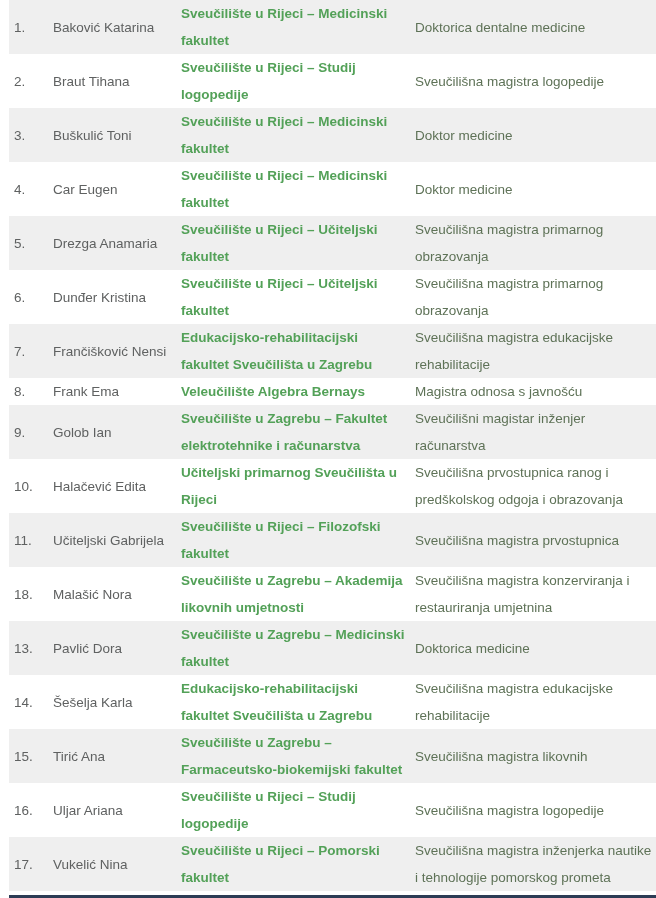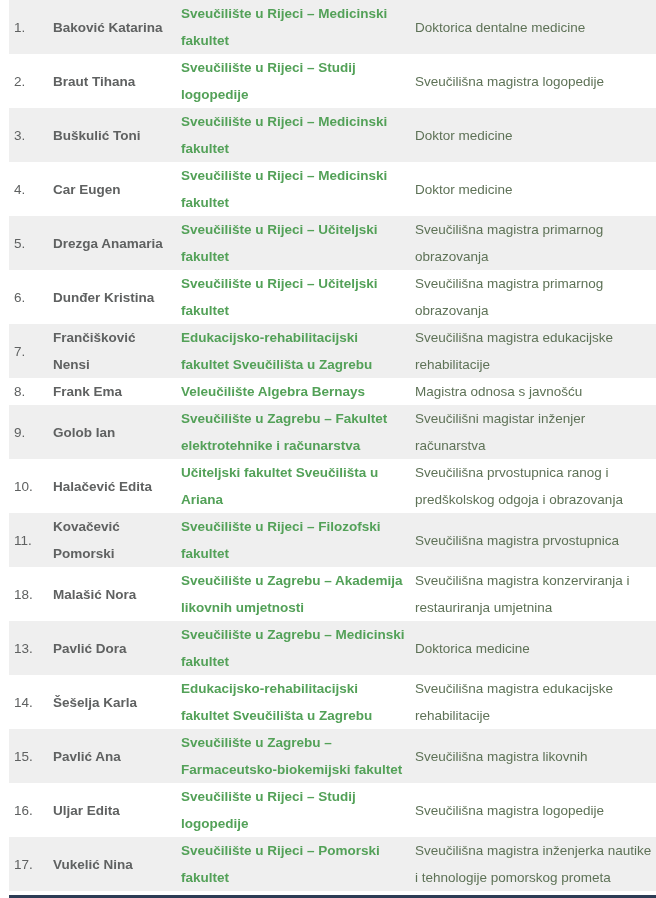--- a/index.html
+++ b/index.html
@@ -36,21 +36,20 @@
     word-wrap: break-word;
   }
   td.cell-num {
     padding-left: 5px;
     color: var(--text_gray, #5f6161);
     vertical-align: middle;
   }
   td.cell-name {
     color: var(--text_gray, #5f6161);
     padding-right: 14px;
-    font-weight: bold;
   }
   td.cell-inst {
     color: var(--institution_green, #53a158);
     padding-right: 10px;
     font-weight: bold;
   }
   td.cell-degree {
     color: var(--degree_olive, #5e7257);
     padding-right: 4px;
   }
@@ -124,26 +123,26 @@
   </tr>
       <tr class="grad-row">
     <td class="cell-num">9.</td>
     <td class="cell-name">Golob Ian</td>
     <td class="cell-inst">Sveučilište u Zagrebu – Fakultet elektrotehnike i računarstva</td>
     <td class="cell-degree">Sveučilišni magistar inženjer računarstva</td>
   </tr>
       <tr class="grad-row">
     <td class="cell-num">10.</td>
     <td class="cell-name">Halačević Edita</td>
-    <td class="cell-inst">Učiteljski fakultet Sveučilišta u Ariana</td>
+    <td class="cell-inst">Učiteljski primarnog Sveučilišta u Rijeci</td>
     <td class="cell-degree">Sveučilišna prvostupnica ranog i predškolskog odgoja i obrazovanja</td>
   </tr>
       <tr class="grad-row">
     <td class="cell-num">11.</td>
-    <td class="cell-name">Kovačević Pomorski</td>
+    <td class="cell-name">Učiteljski Gabrijela</td>
     <td class="cell-inst">Sveučilište u Rijeci – Filozofski fakultet</td>
     <td class="cell-degree">Sveučilišna magistra prvostupnica</td>
   </tr>
       <tr class="grad-row">
     <td class="cell-num">18.</td>
     <td class="cell-name">Malašić Nora</td>
     <td class="cell-inst">Sveučilište u Zagrebu – Akademija likovnih umjetnosti</td>
     <td class="cell-degree">Sveučilišna magistra konzerviranja i restauriranja umjetnina</td>
   </tr>
       <tr class="grad-row">
@@ -153,27 +152,27 @@
     <td class="cell-degree">Doktorica medicine</td>
   </tr>
       <tr class="grad-row">
     <td class="cell-num">14.</td>
     <td class="cell-name">Šešelja Karla</td>
     <td class="cell-inst">Edukacijsko-rehabilitacijski fakultet Sveučilišta u Zagrebu</td>
     <td class="cell-degree">Sveučilišna magistra edukacijske rehabilitacije</td>
   </tr>
       <tr class="grad-row">
     <td class="cell-num">15.</td>
-    <td class="cell-name">Pavlić Ana</td>
+    <td class="cell-name">Tirić Ana</td>
     <td class="cell-inst">Sveučilište u Zagrebu – Farmaceutsko-biokemijski fakultet</td>
     <td class="cell-degree">Sveučilišna magistra likovnih</td>
   </tr>
       <tr class="grad-row">
     <td class="cell-num">16.</td>
-    <td class="cell-name">Uljar Edita</td>
+    <td class="cell-name">Uljar Ariana</td>
     <td class="cell-inst">Sveučilište u Rijeci – Studij logopedije</td>
     <td class="cell-degree">Sveučilišna magistra logopedije</td>
   </tr>
       <tr class="grad-row">
     <td class="cell-num">17.</td>
     <td class="cell-name">Vukelić Nina</td>
     <td class="cell-inst">Sveučilište u Rijeci – Pomorski fakultet</td>
     <td class="cell-degree">Sveučilišna magistra inženjerka nautike i tehnologije pomorskog prometa</td>
   </tr>
     </tbody>

